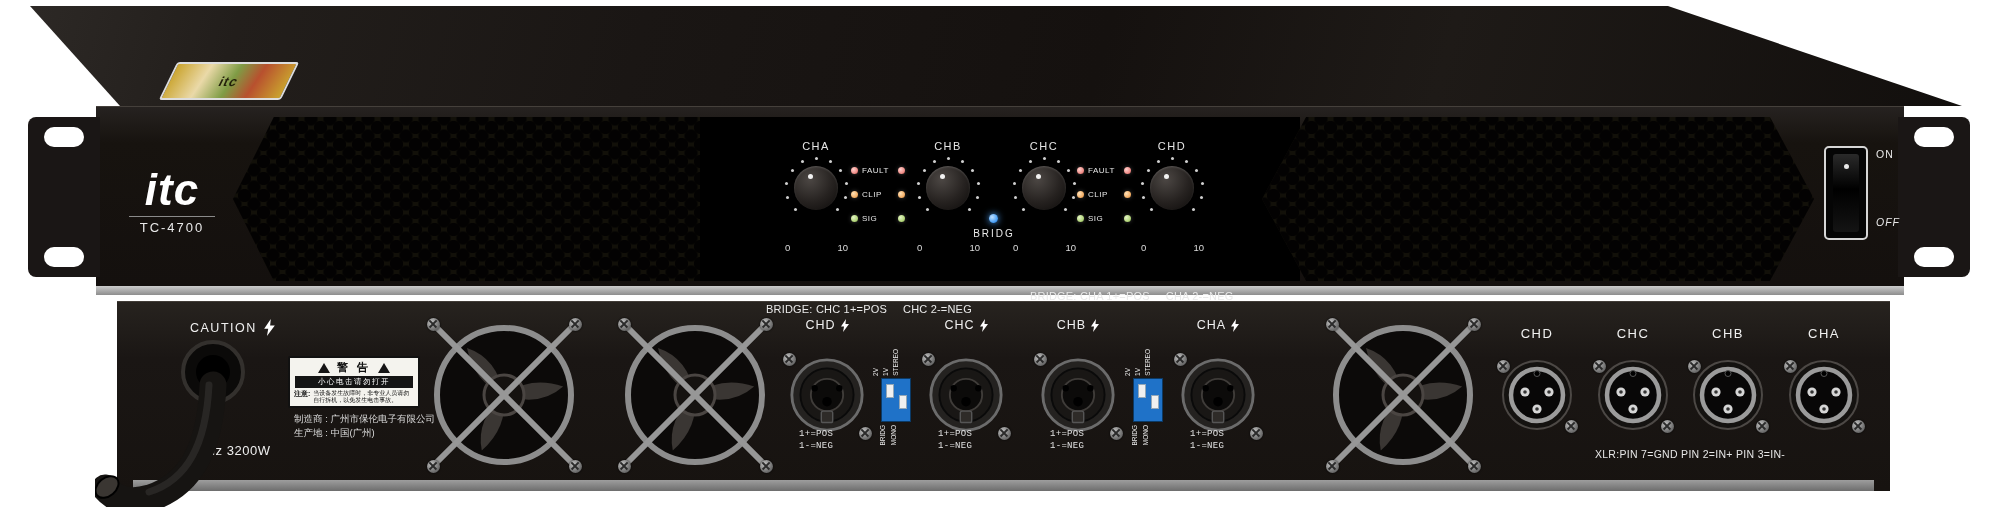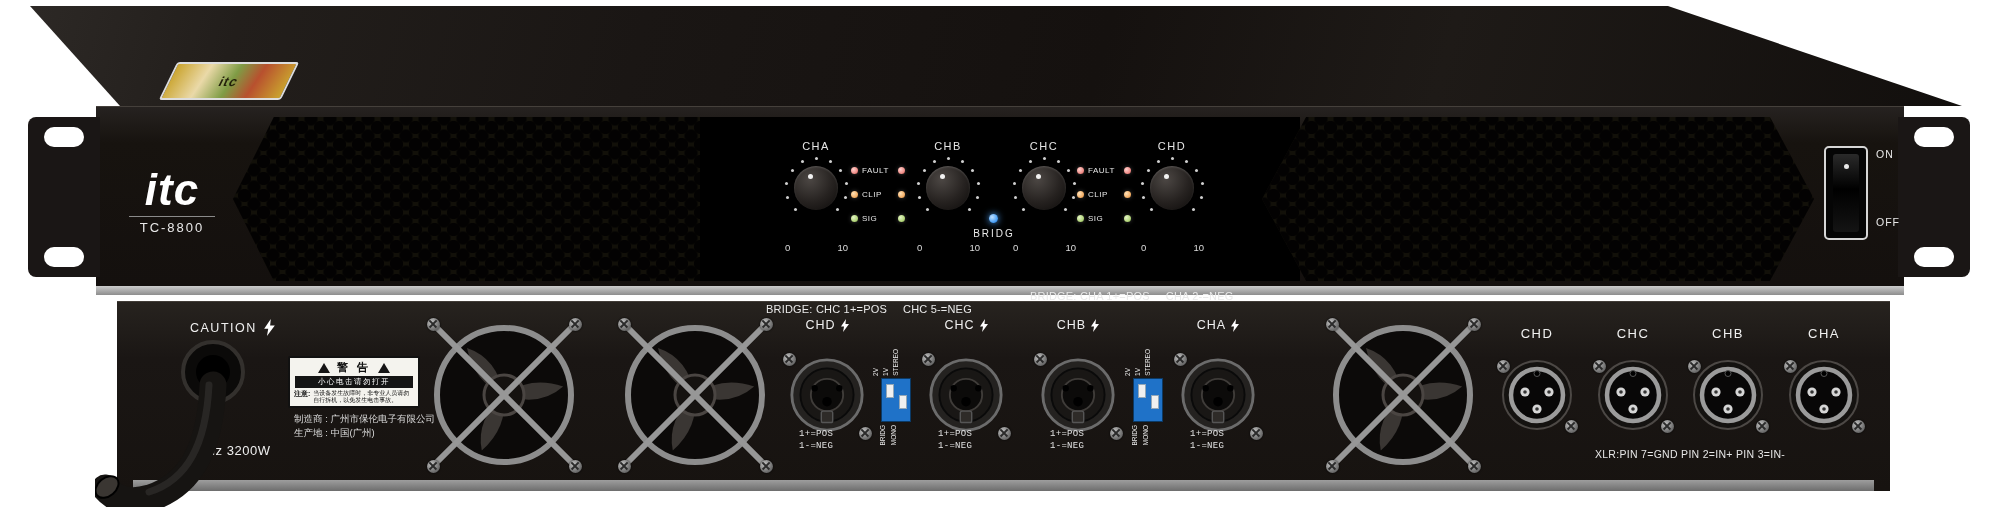--- a/index.html
+++ b/index.html
@@ -64,21 +64,21 @@
   #power-led{left:989px;top:214px;width:9px;height:9px;border-radius:50%;
     background:radial-gradient(circle at 35% 35%,#bfe0ff,#4fa3f7 60%,#1f6fd0);box-shadow:0 0 7px #4fa3f7;}
   #power-label{left:954px;top:228px;width:80px;text-align:center;color:#eaeaea;font-size:10px;letter-spacing:2px;}
 
   #sw-frame{left:1824px;top:146px;width:44px;height:94px;border:2px solid #d6d6d6;border-radius:5px;
     background:#050505;box-sizing:border-box;}
   #rocker{position:absolute;left:7px;top:6px;width:26px;height:78px;border-radius:3px;
     background:linear-gradient(#2a2a2a,#000 45%,#141414);}
   #rocker-dot{position:absolute;left:10.5px;top:10px;width:5px;height:5px;border-radius:50%;background:#e8e8e8;}
   .swlabel{color:#e8e8e8;font-size:10.5px;letter-spacing:1px;}
-  #sw-on{left:1876px;top:148px;} #sw-off{left:1876px;top:216px;}
+  #sw-on{left:1876px;top:148px;} #sw-off{left:1876px;top:216px;font-style:italic;}
 
   
   #rear-panel{left:117px;top:301px;width:1773px;height:190px;
     background:linear-gradient(#27231f,#1a1614 30%,#171310);border-top:1px solid #413c37;box-sizing:border-box;}
   #rear-strip{left:133px;top:480px;width:1741px;height:11px;background:linear-gradient(#9e9e9e,#6d6d6d);}
   #caution{left:190px;top:319px;display:flex;align-items:center;gap:7px;color:#f0f0f0;
     font-size:12.5px;letter-spacing:1.5px;}
 
   #warn{left:288px;top:356px;width:132px;height:52px;background:#f4f3ee;border:2px solid #111;
     border-radius:2px;color:#111;box-sizing:border-box;overflow:hidden;}
@@ -174,21 +174,21 @@
     <div class="ear-hole bot"></div>
   </div>
   <div class="abs ear" id="ear-right">
     <div class="ear-hole top"></div>
     <div class="ear-hole bot"></div>
   </div>
 
   <div class="abs" id="brand-block">
     <div id="brand">itc</div>
     <div class="logo-line"></div>
-    <div id="model">TC-8800</div>
+    <div id="model">TC-4700</div>
   </div>
 
   <div class="abs grille" id="grille-left"></div>
   <div class="abs" id="ctrl-panel"></div>
   <div class="abs grille" id="grille-right"></div>
 
   <div class="abs chan" style="left:784px;top:140px">
     <div class="chan-label">CHA</div>
     <div class="knobwrap">
       <div class="ticks"></div>
@@ -328,21 +328,21 @@
     </svg>
   <svg class="fan" style="left:620px;top:320px" width="150" height="150">
       <use href="#sym-fan"></use>
     </svg>
   <svg class="fan" style="left:1328px;top:320px" width="150" height="150">
       <use href="#sym-fan"></use>
     </svg>
 
   <div class="abs bridge-row" style="left:766px;top:303px">
     <span>BRIDGE: CHC 1+=POS</span>
-    <span>CHC 5-=NEG</span>
+    <span>CHC 2-=NEG</span>
   </div>
   <div class="abs chrow" style="left:787px;top:318px">
     <span>CHD</span>
     <svg width="8" height="13">
         <use href="#sym-bolt"></use>
       </svg>
   </div>
   <div class="abs chrow" style="left:926px;top:318px">
     <span>CHC</span>
     <svg width="8" height="13">

